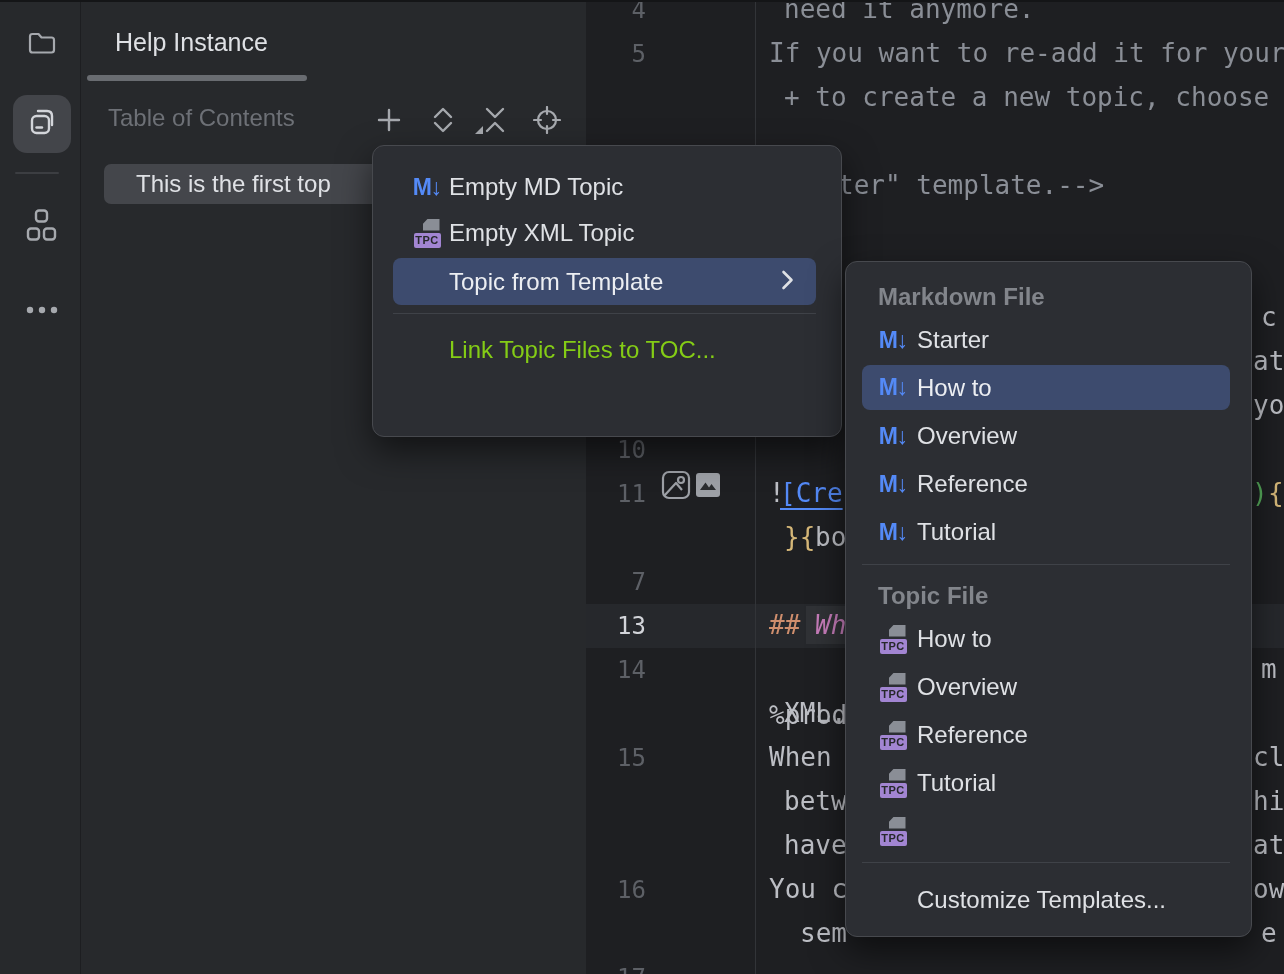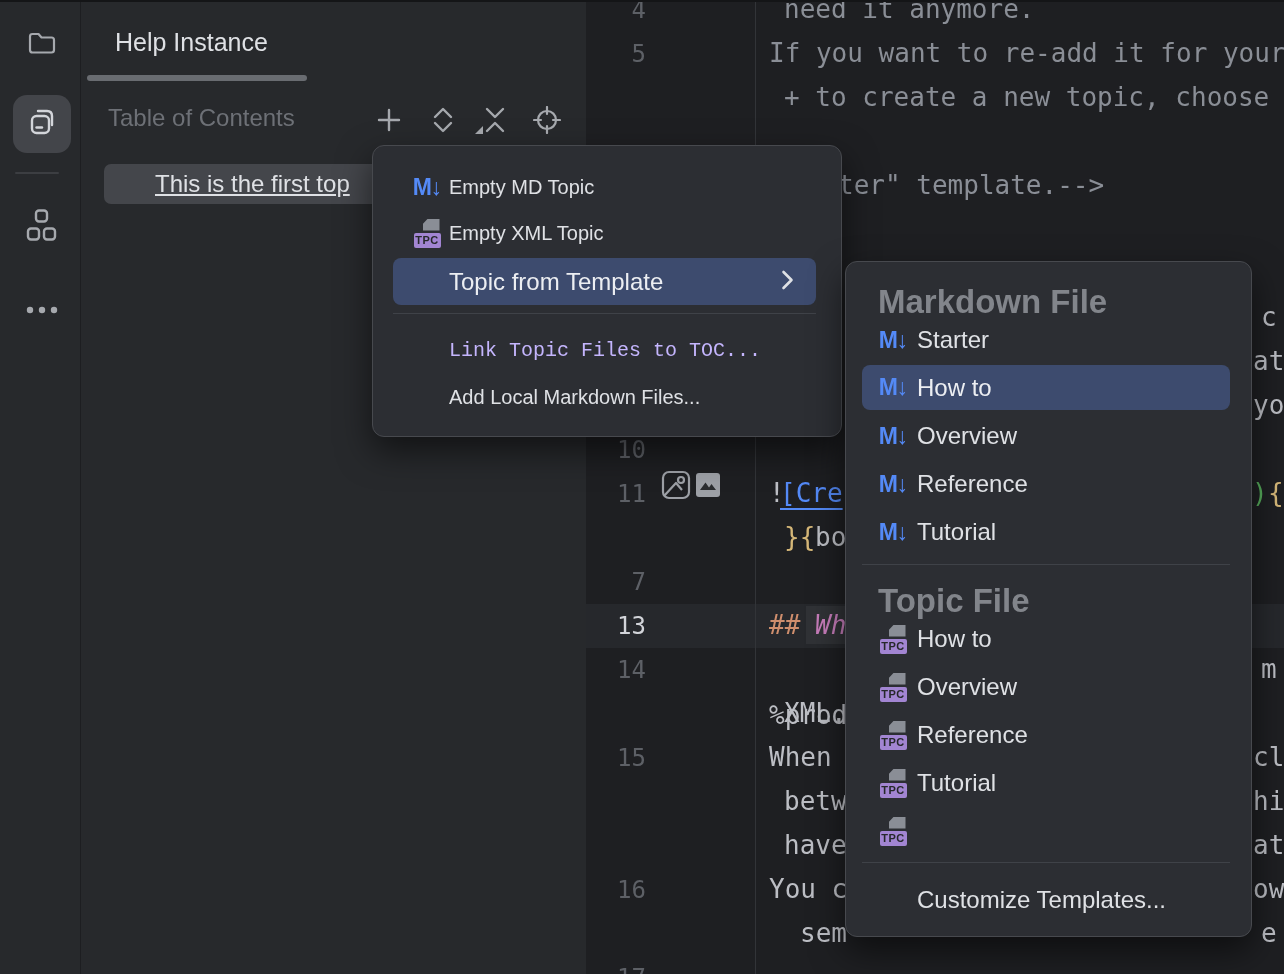--- a/index.html
+++ b/index.html
@@ -16,21 +16,21 @@
   .rail-div{position:absolute;left:15px;width:44px;height:2px;background:#3c3e42;border-radius:1px;}
 
   
   #panel{position:absolute;left:81px;top:0;width:505px;height:974px;background:#27292c;border-right:1px solid #17181a;}
   .panel-title{position:absolute;left:34px;top:28px;font-size:25px;color:#dfe1e5;}
   .tab-underline{position:absolute;left:6px;top:75px;width:220px;height:6px;border-radius:3px;background:#696c71;}
   .toc-header{position:absolute;left:27px;top:104px;font-size:24px;color:#6d7076;}
   .tool-ic{position:absolute;top:105px;width:30px;height:30px;display:flex;align-items:center;justify-content:center;}
   .toc-row{position:absolute;left:23px;top:164px;width:470px;height:40px;background:#44464b;border-radius:7px;
            display:flex;align-items:center;}
-  .toc-row span{margin-left:51px;font-size:24px;color:#dfe1e5;text-decoration:underline;}
+  .toc-row span{margin-left:32px;font-size:24px;color:#dfe1e5;}
 
   
   #editor{position:absolute;left:586px;top:0;width:698px;height:974px;background:#1e1f22;}
   .curline{position:absolute;left:0;top:604px;width:698px;height:44px;background:#26282c;}
   .headbg{position:absolute;left:220px;top:606px;width:44px;height:38px;background:#303236;}
   .gutline{position:absolute;left:169px;top:0;width:1px;height:974px;background:#323438;}
   .lnum{position:absolute;left:-10px;width:70px;text-align:right;
         font:24px/32px "DejaVu Sans Mono",monospace;color:#5d6066;}
   .lnum.active{color:#d2d4d9;}
   .code{position:absolute;font:26px/34px "DejaVu Sans Mono",monospace;white-space:pre;color:#bcbec4;}
@@ -40,32 +40,32 @@
   .c-orange{color:#cf8e6d;}
   .c-purple{color:#c77dbb;font-style:italic;}
   .c-green{color:#57ad5c;}
 
   
   .popup{position:absolute;background:#2c2e33;border:1px solid #47494e;border-radius:12px;
          box-shadow:0 14px 34px rgba(0,0,0,.55);}
   #menu1{left:372px;top:145px;width:468px;height:290px;z-index:10;}
   #menu2{left:845px;top:261px;width:405px;height:674px;z-index:11;}
   .mrow{position:absolute;left:0;width:100%;height:46px;display:flex;align-items:center;cursor:default;}
-  .mrow .txt{margin-left:76px;font-size:20px;color:#dfe1e5;}
-  .mrow .txt.dis{color:#c4b5fd;font-family:Liberation Mono, monospace;}
+  .mrow .txt{margin-left:76px;font-size:24px;color:#dfe1e5;}
+  .mrow .txt.dis{color:#84cc16;}
   .msel{position:absolute;left:20px;width:423px;height:47px;background:#3d4b6e;border-radius:8px;
         display:flex;align-items:center;}
   .msel .txt{margin-left:56px;font-size:24px;color:#eceef2;}
   .msep{position:absolute;height:1px;background:#3f4248;}
   .srow{position:absolute;left:0;width:100%;height:44px;display:flex;align-items:center;cursor:default;}
   .srow .txt{margin-left:71px;font-size:24px;color:#dfe1e5;}
   .ssel{position:absolute;left:16px;width:368px;height:45px;background:#3d4b6e;border-radius:8px;
         display:flex;align-items:center;}
   .ssel .txt{margin-left:55px;font-size:24px;color:#eceef2;}
-  .shead{position:absolute;left:32px;font-size:33px;font-weight:bold;color:#82858b;}
+  .shead{position:absolute;left:32px;font-size:24px;font-weight:bold;color:#82858b;}
   .mic1{position:absolute;left:35px;width:38px;display:flex;justify-content:center;}
   .mic2{position:absolute;left:28px;width:38px;display:flex;justify-content:center;}
 
   
   .mdglyph{font-size:23px;font-weight:bold;color:#548af7;letter-spacing:-1px;}
   .tpc{position:relative;width:27px;height:29px;}
   .tpc .page{position:absolute;right:1px;top:0;width:17px;height:12px;background:#8a8e96;
              clip-path:polygon(32% 0,100% 0,100% 100%,0 100%,0 48%);}
   .tpc .badge{position:absolute;left:0;bottom:0;width:27px;height:15px;background:#a285d2;border-radius:2px;
               display:flex;align-items:center;justify-content:center;
@@ -235,23 +235,20 @@
       <span class="chev">
         <svg width="13" height="22" viewBox="0 0 13 22" fill="none" stroke="#dfe1e5" stroke-width="2.6" stroke-linecap="round" stroke-linejoin="round">
           <path d="M2.5 3 L10.5 11 L2.5 19"></path>
         </svg>
       </span>
     </div>
     <div class="msep" style="top:167px;left:20px;width:423px;"></div>
     <div class="mrow" style="top:181px;">
       <span class="txt dis">Link Topic Files to TOC...</span>
     </div>
-    <div class="mrow" style="top:228px;">
-      <span class="txt">Add Local Markdown Files...</span>
-    </div>
   </div>
 
   <div id="menu2" class="popup">
     <div class="shead" style="top:21px;">Markdown File</div>
 
     <div class="srow" style="top:56px;">
       <span class="mic2">
           <span class="mdglyph">M↓</span>
         </span>
       <span class="txt">Starter</span>

